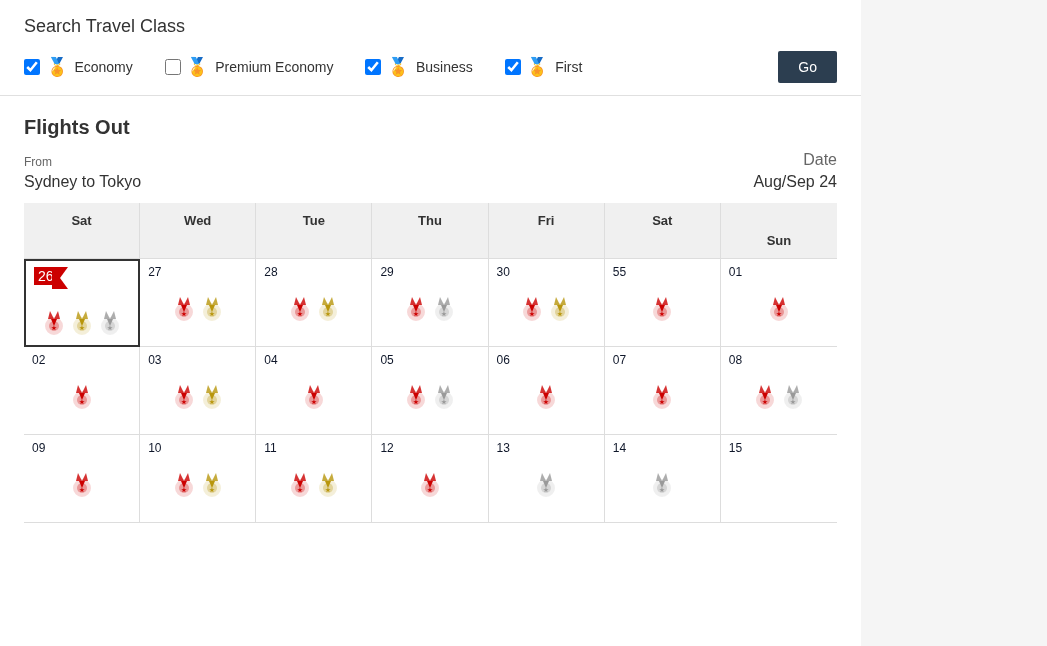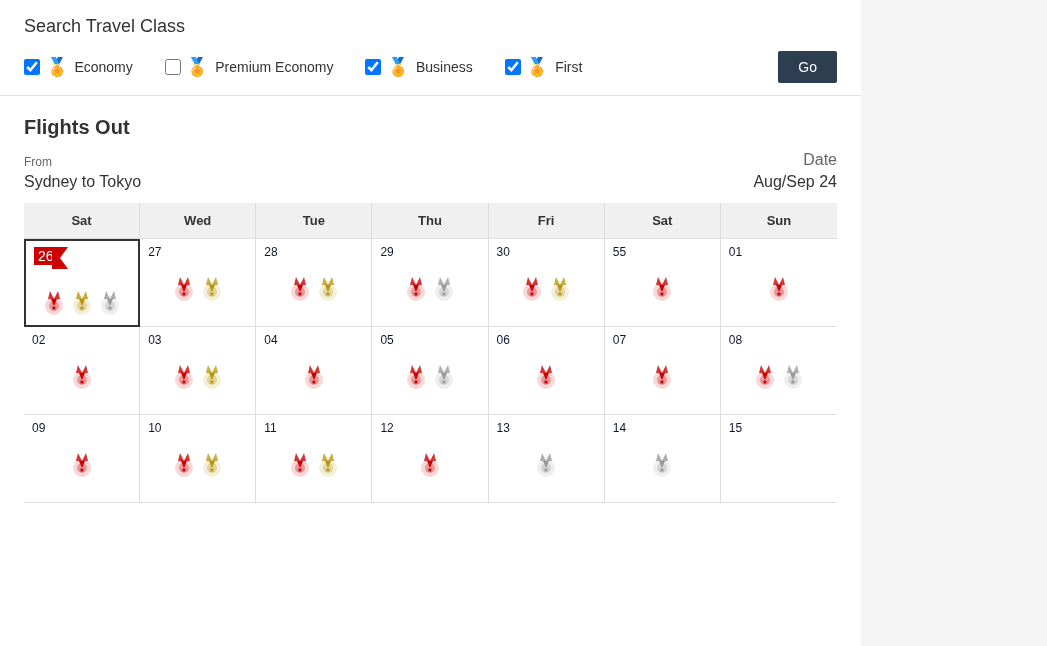--- a/index.html
+++ b/index.html
@@ -41,21 +41,21 @@
     .cal-header { display: grid; grid-template-columns: repeat(7, 1fr); background: #f0f0f0; }
     .cal-header-cell {
       padding: 10px 0;
       text-align: center;
       font-weight: bold;
       font-size: 13px;
       color: #333;
       border-right: 1px solid #ddd;
       border-bottom: 1px solid #ddd;
     }
-    .cal-header-cell:last-child { border-right: none; }
+    .cal-header-cell:last-child { border-right: none; margin-top: 20px; }
 
     .cal-body { display: grid; grid-template-columns: repeat(7, 1fr); }
 
     .cal-cell {
       border-right: 1px solid #ddd;
       border-bottom: 1px solid #ddd;
       min-height: 88px;
       padding: 6px 8px;
       position: relative;
       background: #fff;

